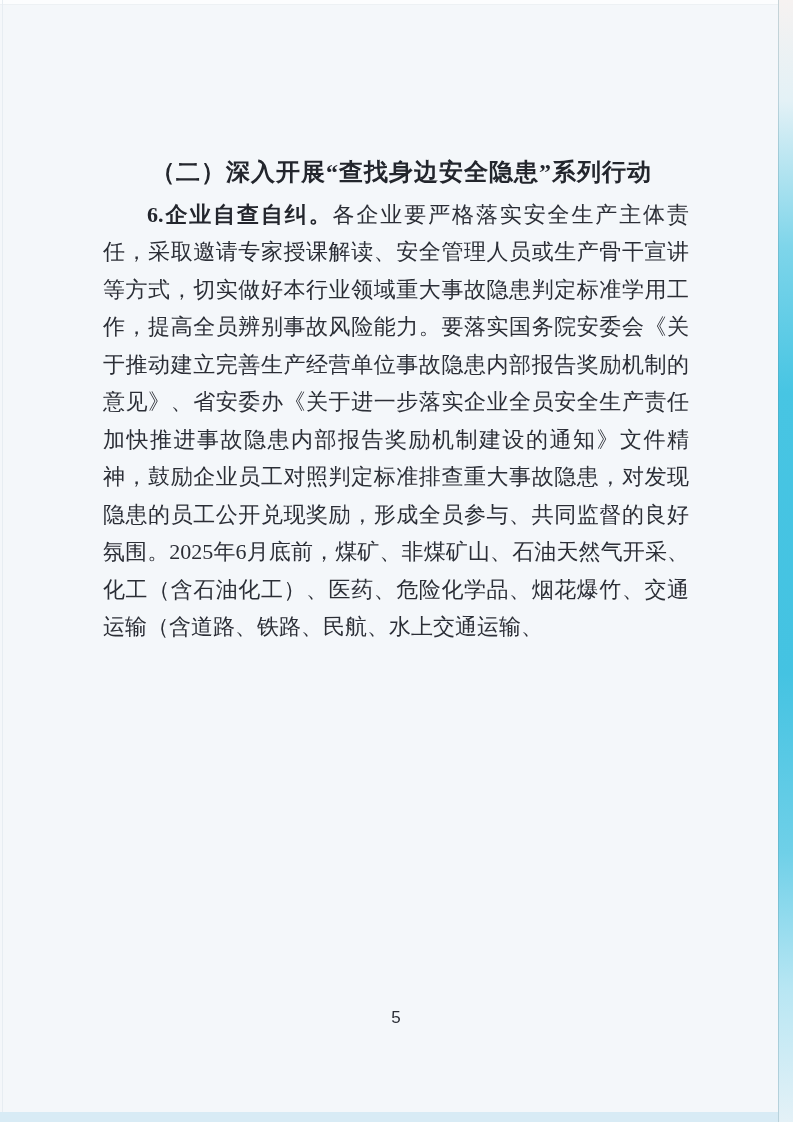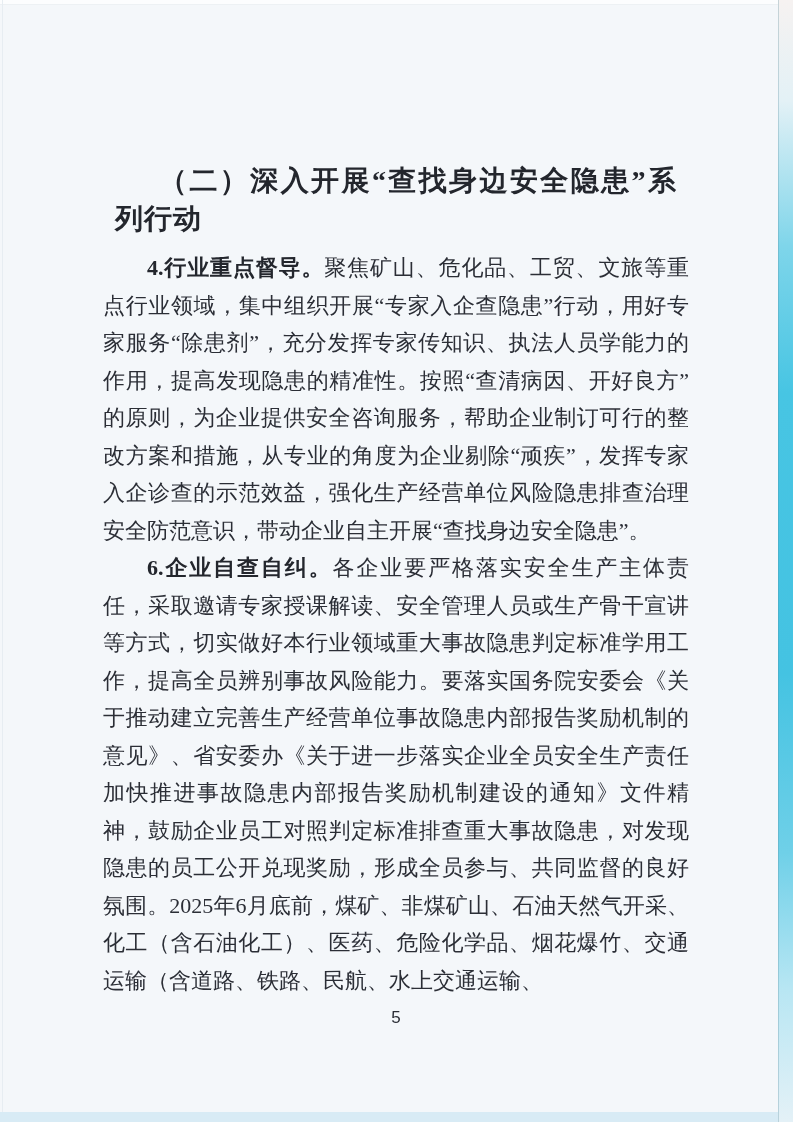--- a/index.html
+++ b/index.html
@@ -58,22 +58,22 @@
     top: 150px;
     left: 103px;
     width: 586px;
     color: #2b2e36;
     font-size: 22px;
     line-height: 37.5px;
     text-align: justify;
     text-justify: inter-character;
   }
   .heading {
-    margin: 12px;
-    font-size: 28px;
+    margin: 4px;
+    font-size: 24px;
     font-weight: bold;
     letter-spacing: 1px;
     text-indent: 44px;
     color: #23262d;
     line-height: 37.5px;
   }
   .para {
     margin: 0;
     text-indent: 2em;
   }
@@ -96,21 +96,20 @@
 <body>
 
 <div class="scan">
 
   <div class="top-strip"></div>
   <div class="left-edge"></div>
 
   <div class="content">
     <h1 class="heading">（二）深入开展“查找身边安全隐患”系列行动</h1>
 
-    <p class="para"><span class="lead">4.行业重点督导。</span><span>聚焦矿山、危化品、工贸、文旅等重点行业领域，集中组织开展“专家入企查隐患”行动，用好专家服务“除患剂”，充分发挥专家传知识、执法人员学能力的作用，提高发现隐患的精准性。按照“查清病因、开好良方”的原则，为企业提供安全咨询服务，帮助企业制订可行的整改方案和措施，从专业的角度为企业剔除“顽疾”，发挥专家入企诊查的示范效益，强化生产经营单位风险隐患排查治理安全防范意识，带动企业自主开展“查找身边安全隐患”。</span></p>
 
     <p class="para"><span class="lead">6.企业自查自纠。</span><span>各企业要严格落实安全生产主体责任，采取邀请专家授课解读、安全管理人员或生产骨干宣讲等方式，切实做好本行业领域重大事故隐患判定标准学用工作，提高全员辨别事故风险能力。要落实国务院安委会《关于推动建立完善生产经营单位事故隐患内部报告奖励机制的意见》、省安委办《关于进一步落实企业全员安全生产责任加快推进事故隐患内部报告奖励机制建设的通知》文件精神，鼓励企业员工对照判定标准排查重大事故隐患，对发现隐患的员工公开兑现奖励，形成全员参与、共同监督的良好氛围。2025年6月底前，煤矿、非煤矿山、石油天然气开采、化工（含石油化工）、医药、危险化学品、烟花爆竹、交通运输（含道路、铁路、民航、水上交通运输、</span></p>
   </div>
 
   <div class="page-number">5</div>
 
   <div class="bottom-strip"></div>
   <div class="right-edge"></div>
 
 </div>

